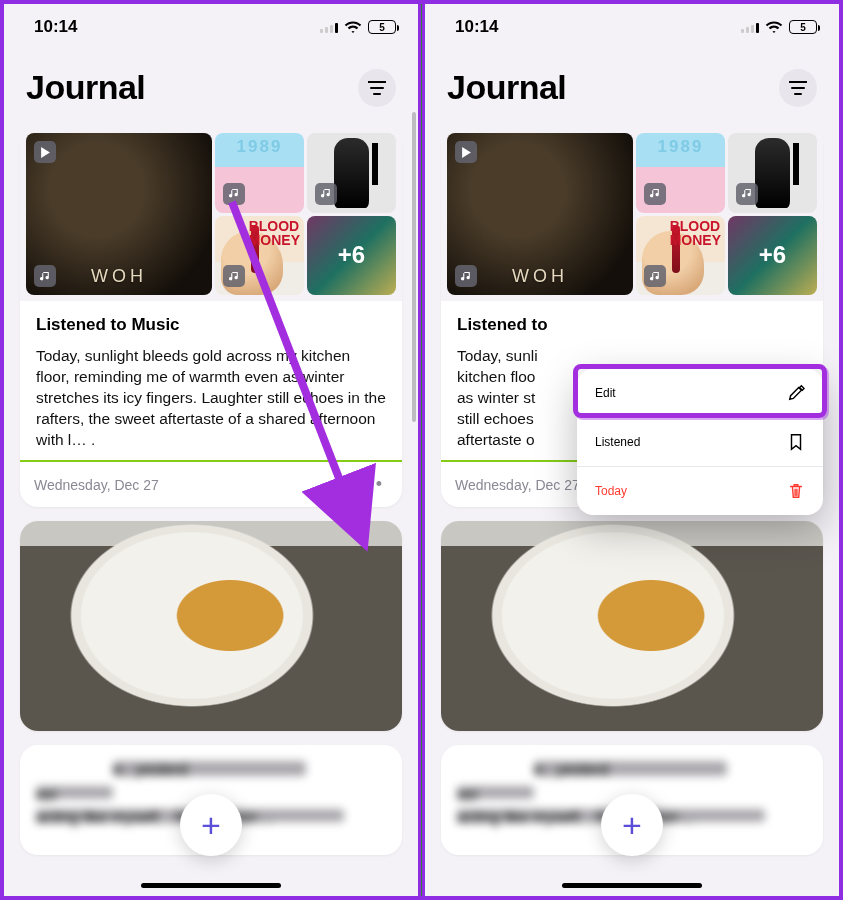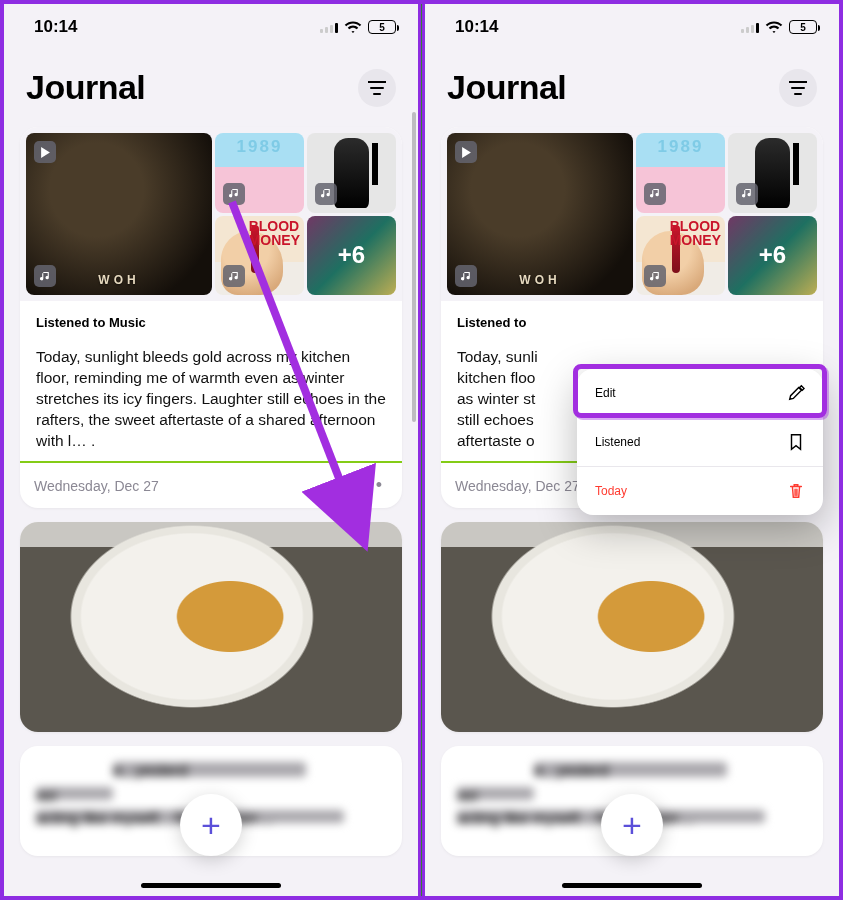--- a/index.html
+++ b/index.html
@@ -78,40 +78,40 @@
     position:absolute; width:22px; height:22px; border-radius:5px;
     background:rgba(100,100,110,.85);
     display:flex; align-items:center; justify-content:center;
     color:#fff;
   }
   .tile .badge.tl{ top:8px; left:8px;}
   .tile .badge.bl{ bottom:8px; left:8px;}
   .tile .badge svg{width:11px;height:11px;fill:#fff;}
   .tile.big .tile-title{
     position:absolute; left:0; right:0; bottom:8px; text-align:center;
-    color:#e6d9bf; font-weight:700; font-size:12px; letter-spacing:4px;
+    color:#e6d9bf; font-weight:400; font-size:18px; letter-spacing:4px;
     text-shadow:0 1px 2px rgba(0,0,0,.6);
   }
   
   .t-woh{ background: radial-gradient(circle at 38% 35%, #4a3c29 0 30%, #140f0a 80%); }
   .t-ts { background: linear-gradient(180deg,#a9dff3 0 42%, #f6c4d7 42% 100%);}
   .t-ts .digits{position:absolute;top:4px;left:0;right:0;text-align:center;color:#7fcbe6;font-weight:700;font-size:17px;letter-spacing:2px;}
   .t-bw { background: linear-gradient(180deg,#e6e6e6 0 100%);}
   .t-bw .figure{position:absolute; left:30%; top:6%; width:40%; height:88%; background:linear-gradient(180deg,#2b2b2b,#000); border-radius:40% 40% 10% 10%/20% 20% 10% 10%;}
   .t-bw .ibar{position:absolute; top:10px; right:18px; width:6px; height:42px; background:#000;}
   .t-bm { background: linear-gradient(180deg,#f4e6d2 0 58%, #f0ece6 58% 100%);}
   .t-bm .face{position:absolute;left:6px;bottom:0;width:70%;height:80%;background:radial-gradient(circle at 40% 30%, #f2cfa7 0 40%, #d9a97a 80%);border-radius:50% 60% 40% 30%;}
   .t-bm .blood{position:absolute; left:40%; top:12%; width:8px; height:48px; background:linear-gradient(#c9152b,#7d0f1a); border-radius:4px;}
   .t-bm .label{position:absolute; top:3px; right:4px; font-size:14px; font-weight:900; color:#c9152b; line-height:1;}
   .t-more{ background:linear-gradient(135deg,#7e3b6f,#1d7d6a,#d8c65a);}
   .t-more .overlay{position:absolute;inset:0;background:rgba(40,40,50,.15);}
   .t-more .count{position:absolute;inset:0;display:flex;align-items:center;justify-content:center;color:#fff;font-size:24px;font-weight:600;}
   
   .card-body{ padding:14px 16px 10px 16px;}
-  .card-body h3{ font-size:13px; font-weight:700; margin-bottom:16px;}
+  .card-body h3{ font-size:17px; font-weight:700; margin-bottom:10px;}
   .card-body p{ font-size:15.5px; line-height:1.36; color:#111;}
   .card-foot{
     border-top:2px solid #84cc16;
     padding:10px 14px;
     display:flex; align-items:center; justify-content:space-between;
     color:#8b8894; font-size:14px;
   }
   .dots-btn{color:#8b8894; font-size:18px; letter-spacing:2px; padding:2px 4px; cursor:pointer;}
   
   .card.food { height:210px; }

